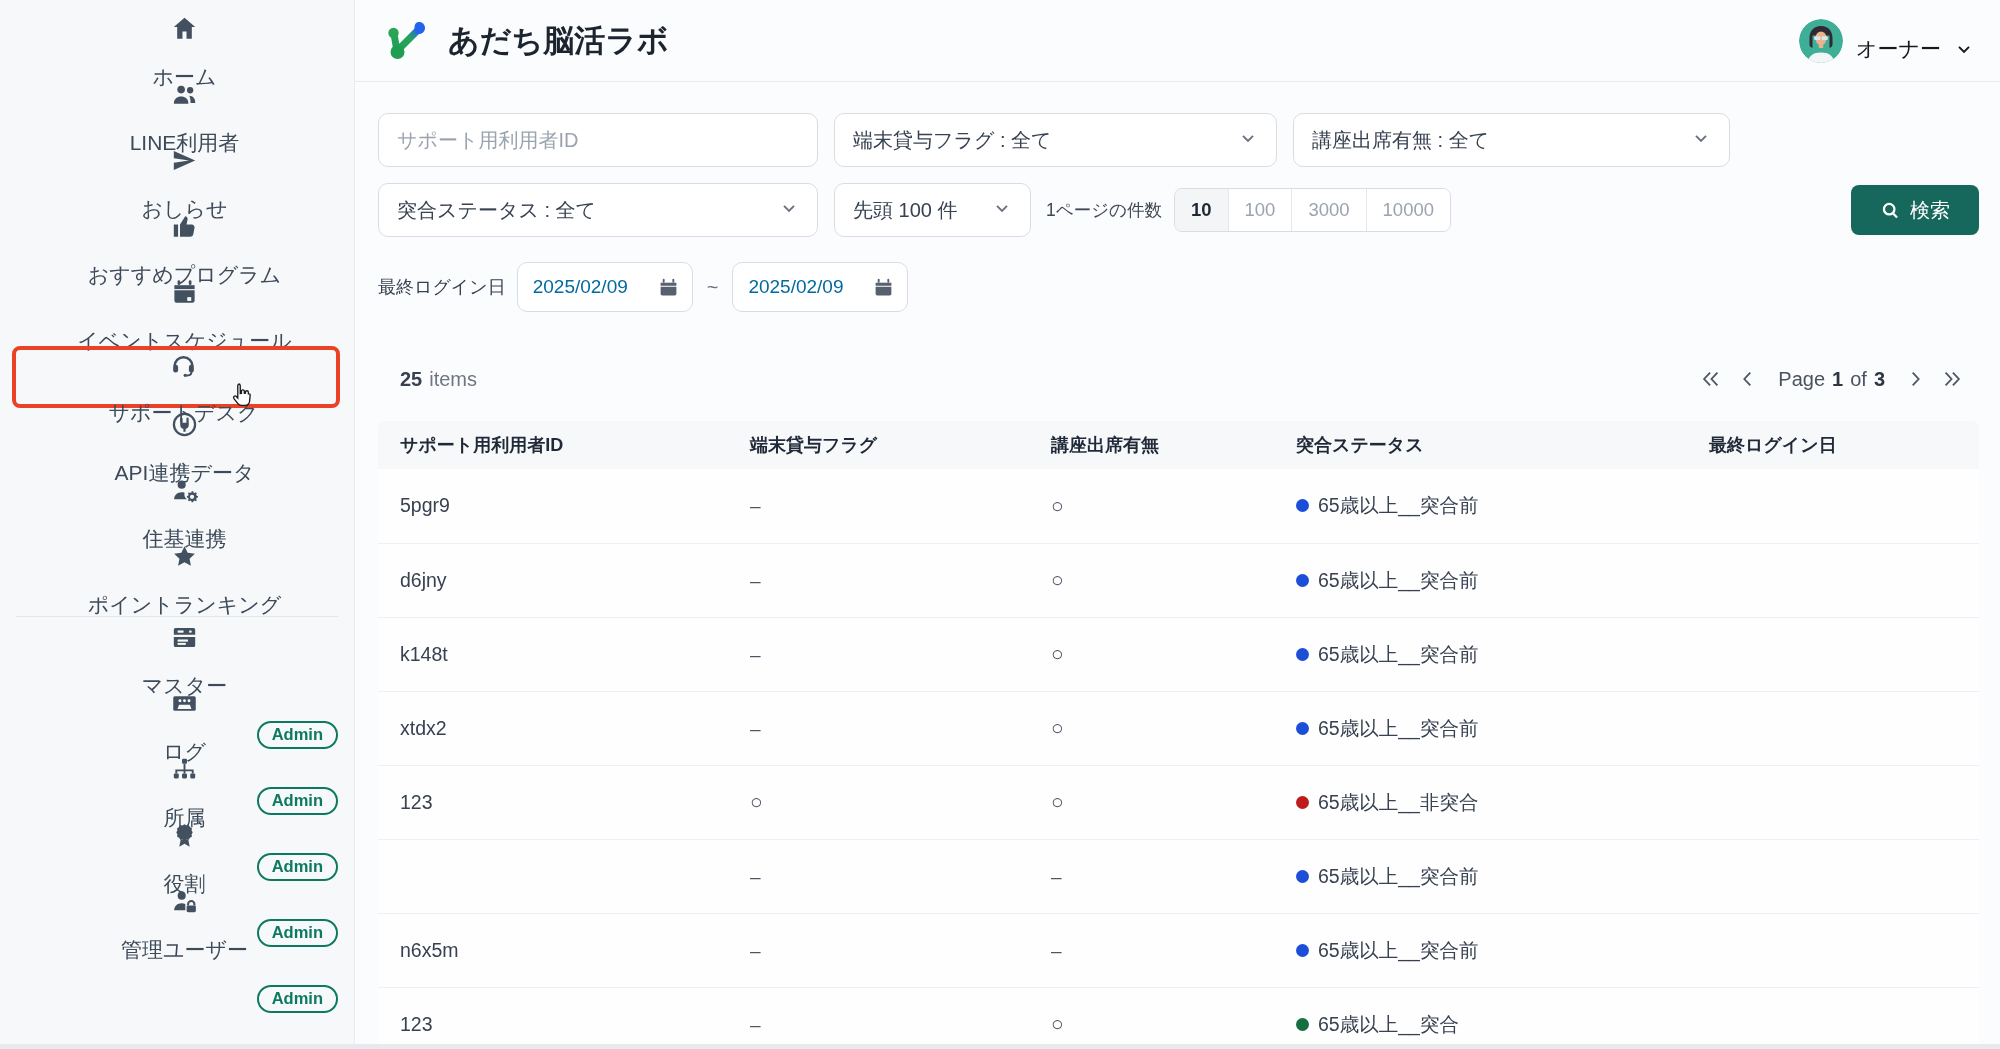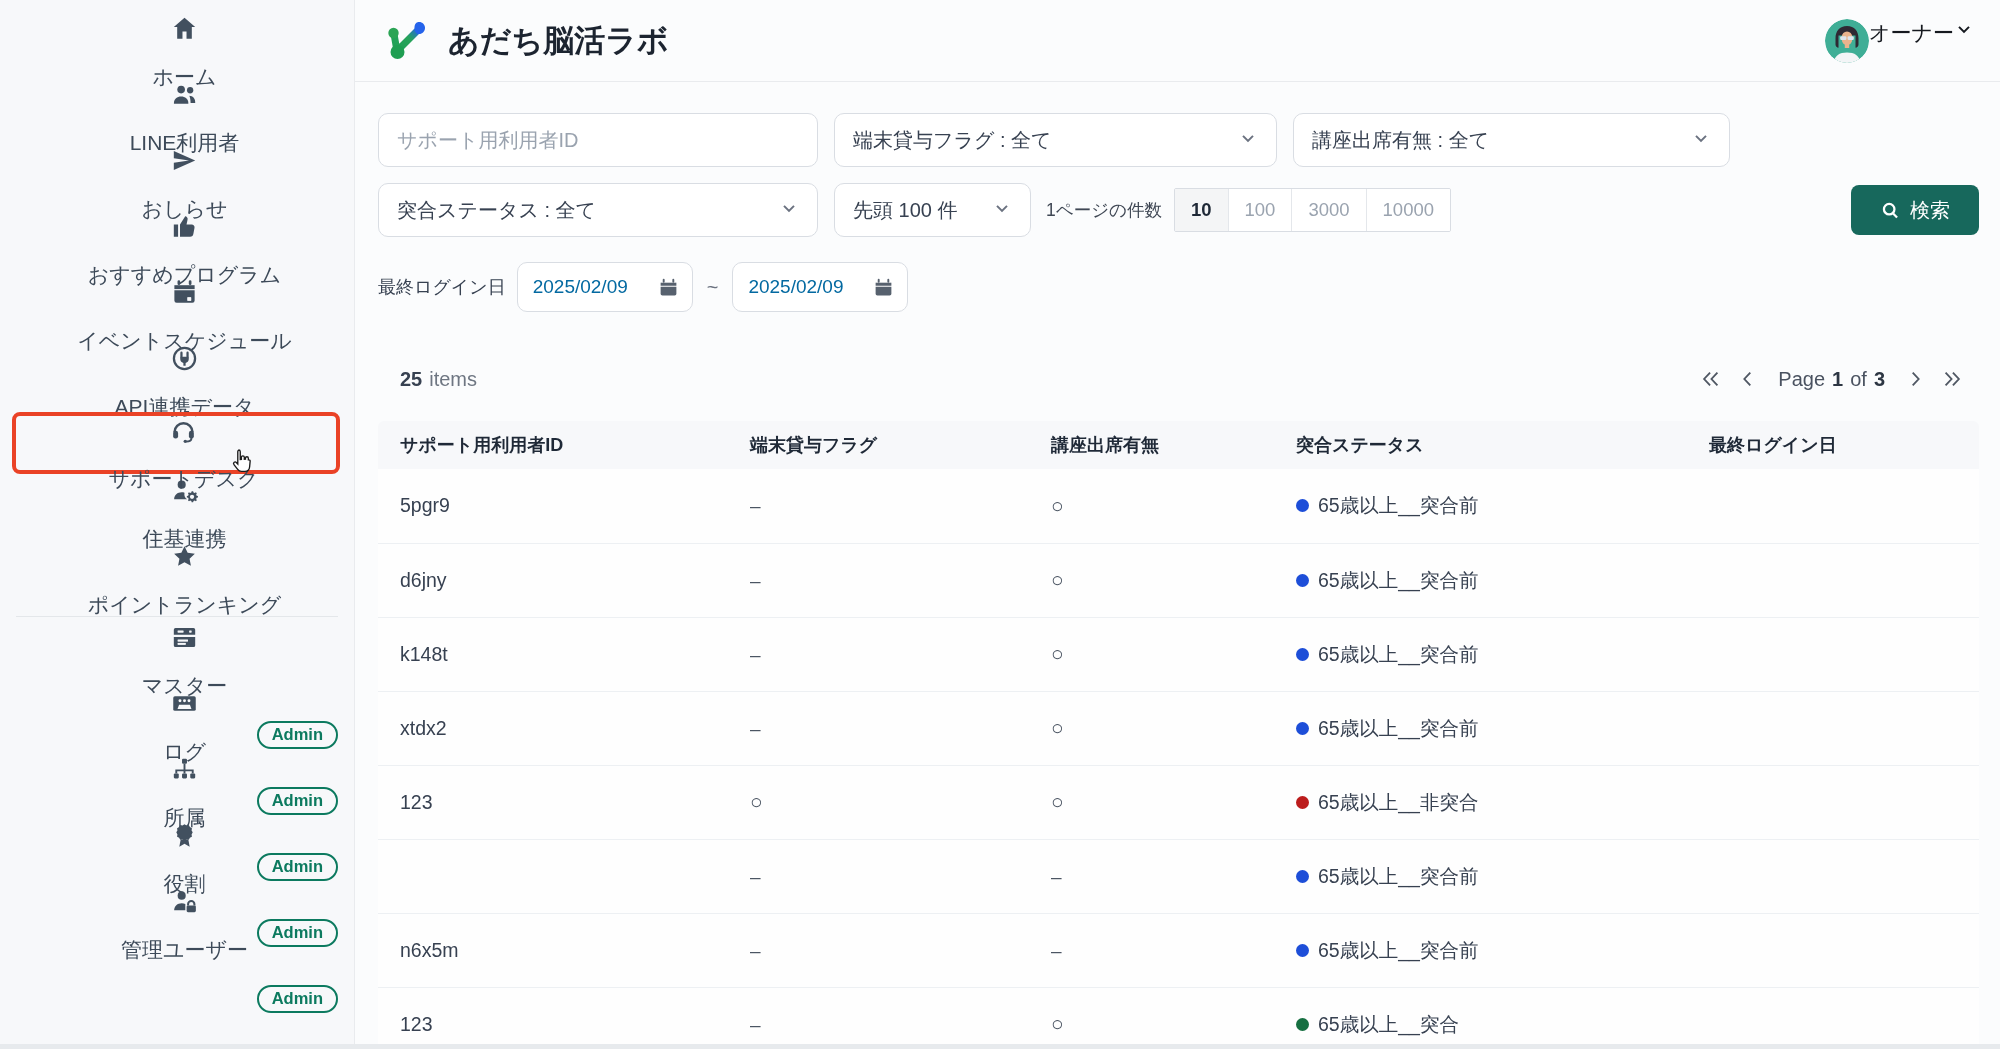--- a/index.html
+++ b/index.html
@@ -30,41 +30,41 @@
   }
   .divider { height:1px; background:#e4e7ea; margin:8px 16px 6px 16px; }
   
   .main { position:absolute; left:355px; top:0; width:1645px; height:1049px; }
   .header {
     height:82px; display:flex; align-items:center; padding:0 26px 0 28px;
     border-bottom:1px solid #e9ebee; background:#fbfcfd;
   }
   .logo svg { width:48px; height:48px; display:block; }
   .app-title { margin-left:17px; font-size:31px; font-weight:bold; color:#1c2430; }
-  .account { margin-left:auto; display:flex; align-items:flex-start; cursor:pointer; }
+  .account { margin-left:auto; display:flex; align-items:flex-end; gap:13px; cursor:pointer; }
   .avatar { width:44px; height:44px; border-radius:50%; overflow:hidden; }
   .role { font-size:21px; color:#15191f; }
   
   .content { padding:31px 21px 0 23px; }
   .frow { display:flex; align-items:center; }
   .frow1 { gap:16px; margin-bottom:16px; }
   .frow2 { margin-bottom:25px; }
   .box {
     height:54px; background:#fff; border:1px solid #d9dde3; border-radius:10px;
     display:flex; align-items:center; padding:0 18px; font-size:20px; color:#374151;
   }
   .select { justify-content:space-between; cursor:pointer; }
   .chev svg { width:20px; height:20px; stroke:#6b7280; stroke-width:2.4; fill:none; }
   input.box { width:440px; }
   input.box::placeholder { color:#9aa3af; }
   .w440 { width:440px; } .w197 { width:197px; }
   .psize-label { font-size:17.5px; color:#3f4754; margin-left:15px; }
   .segmented {
     display:flex; margin-left:12px; height:44px; background:#fff;
-    border:1px solid #d9dde3; border-radius:2px; overflow:hidden;
+    border:1px solid #d9dde3; border-radius:8px; overflow:hidden;
   }
   .seg {
     display:flex; align-items:center; padding:0 16px; font-size:18.5px;
     color:#9aa3af; border-left:1px solid #e4e7eb; cursor:pointer; background:#fff;
   }
   .seg:first-child { border-left:none; }
   .seg.sel { color:#1f2937; font-weight:bold; background:#f4f5f6; }
   .search-btn {
     margin-left:auto; width:128px; height:50px; background:#17685c; color:#fff;
     border:none; border-radius:8px; font-size:20px; font-weight:normal;
@@ -145,44 +145,44 @@
     <span class="ic">
         <svg viewBox="0 0 24 24">
           <path d="M7 2.2v2M17 2.2v2" stroke="#42505f" stroke-width="2.4" stroke-linecap="round"></path>
           <path d="M3 5.5h18V9H3z"></path>
           <path d="M3 10h18v9a2 2 0 0 1-2 2H5a2 2 0 0 1-2-2zm11.5 6.2h3.3v3.2h-3.3z" fill-rule="evenodd"></path>
           <rect x="14.8" y="16.4" width="3.2" height="2.9" fill="#f7f8fa"></rect>
         </svg>
       </span>
     <span>イベントスケジュール</span>
   </div>
-  <div class="nav-item">
-    <span class="ic">
-        <svg viewBox="0 0 24 24">
-          <circle cx="12" cy="12" r="9.4" fill="none" stroke="#42505f" stroke-width="2"></circle>
-          <path d="M9.3 6.8v3.4M14.7 6.8v3.4" stroke="#42505f" stroke-width="2" stroke-linecap="round" fill="none"></path>
-          <path d="M8.2 10.4h7.6v1.8a3.8 3.8 0 0 1-2.8 3.7v2.5h-2v-2.5a3.8 3.8 0 0 1-2.8-3.7z"></path>
-        </svg>
-      </span>
-    <span>API連携データ</span>
-  </div>
   <div class="nav-item selected">
     <span class="ic">
         <svg viewBox="0 0 24 24">
           <path d="M4 13.5a8 8 0 0 1 16 0" fill="none" stroke="#42505f" stroke-width="2.2"></path>
           <rect x="2.8" y="12.2" width="4.4" height="7" rx="2.1"></rect>
           <rect x="16.8" y="12.2" width="4.4" height="7" rx="2.1"></rect>
           <path d="M19 19c0 1.8-2.2 2.7-4.6 2.7" fill="none" stroke="#42505f" stroke-width="1.8" stroke-linecap="round"></path>
           <circle cx="13.5" cy="21.6" r="1.4"></circle>
         </svg>
       </span>
     <span>サポートデスク</span>
     <svg class="cursor-hand" viewBox="0 0 24 24">
         <path d="M9.3 1.8c.9 0 1.6.7 1.6 1.6v6.8l1-.1V8.3c0-.7.6-1.3 1.3-1.3s1.3.6 1.3 1.3V10l1-.05v-.9c0-.7.6-1.3 1.3-1.3s1.3.6 1.3 1.3v1.5h.6c.6 0 1.1.5 1 1.1l-.5 5.2c-.2 2.2-2 3.9-4.2 3.9h-3c-1.3 0-2.6-.6-3.4-1.7l-3.3-4.3c-.5-.6-.4-1.5.2-2 .6-.5 1.4-.4 1.9.1l1.3 1.4V3.4c0-.9.7-1.6 1.6-1.6z" fill="#fff" stroke="#1b1b1b" stroke-width="1.2"></path>
       </svg>
+  </div>
+  <div class="nav-item">
+    <span class="ic">
+        <svg viewBox="0 0 24 24">
+          <circle cx="12" cy="12" r="9.4" fill="none" stroke="#42505f" stroke-width="2"></circle>
+          <path d="M9.3 6.8v3.4M14.7 6.8v3.4" stroke="#42505f" stroke-width="2" stroke-linecap="round" fill="none"></path>
+          <path d="M8.2 10.4h7.6v1.8a3.8 3.8 0 0 1-2.8 3.7v2.5h-2v-2.5a3.8 3.8 0 0 1-2.8-3.7z"></path>
+        </svg>
+      </span>
+    <span>API連携データ</span>
   </div>
   <div class="nav-item">
     <span class="ic">
         <svg viewBox="0 0 24 24">
           <circle cx="9.5" cy="6.8" r="3.6"></circle>
           <path d="M2.8 19.8c0-3.7 2.9-6.2 6.7-6.2.9 0 1.8.1 2.5.4-.5 2.9.5 4.6 2.4 5.8z"></path>
           <path d="M17.6 12.6l.4-1.4h1.6l.4 1.4 1.3.5 1.2-.7 1.1 1.1-.7 1.2.5 1.3 1.4.4v1.6l-1.4.4-.5 1.3.7 1.2-1.1 1.1-1.2-.7-1.3.5-.4 1.4H18l-.4-1.4-1.3-.5-1.2.7-1.1-1.1.7-1.2-.5-1.3-1.4-.4v-1.6l1.4-.4.5-1.3-.7-1.2 1.1-1.1 1.2.7z" transform="scale(0.82) translate(4.4,4.2)"></path>
           <circle cx="18.7" cy="17.6" r="1.9" fill="#f7f8fa"></circle>
         </svg>
       </span>

